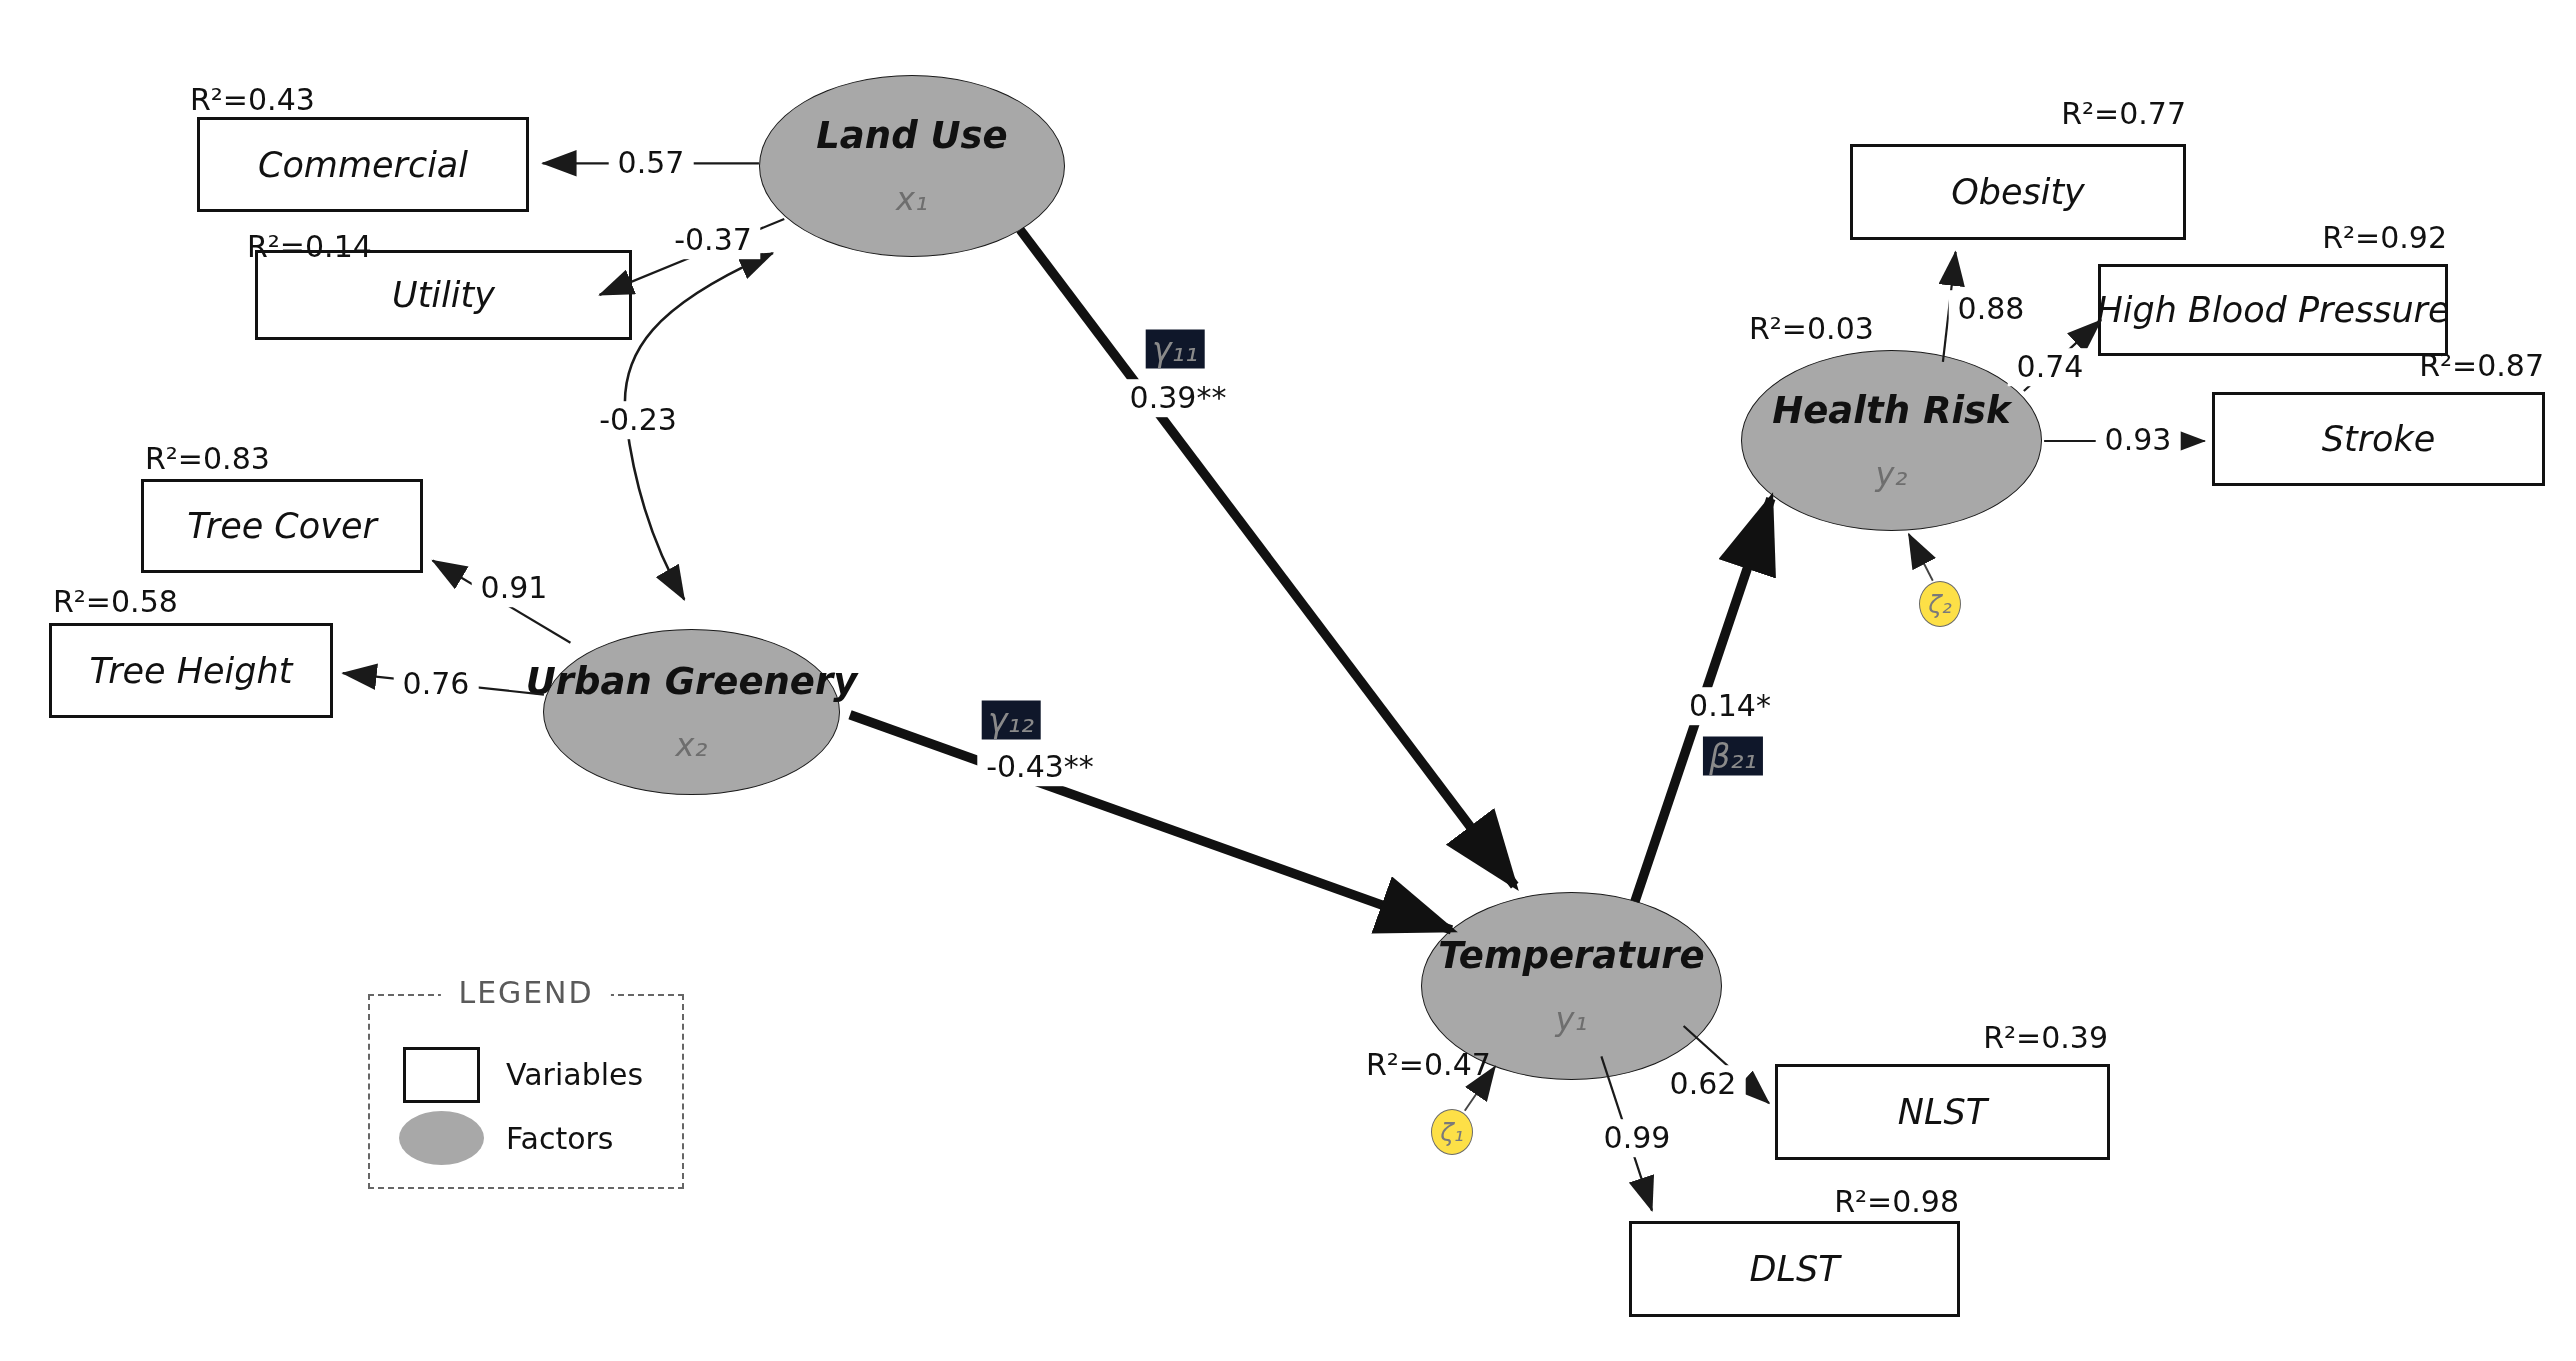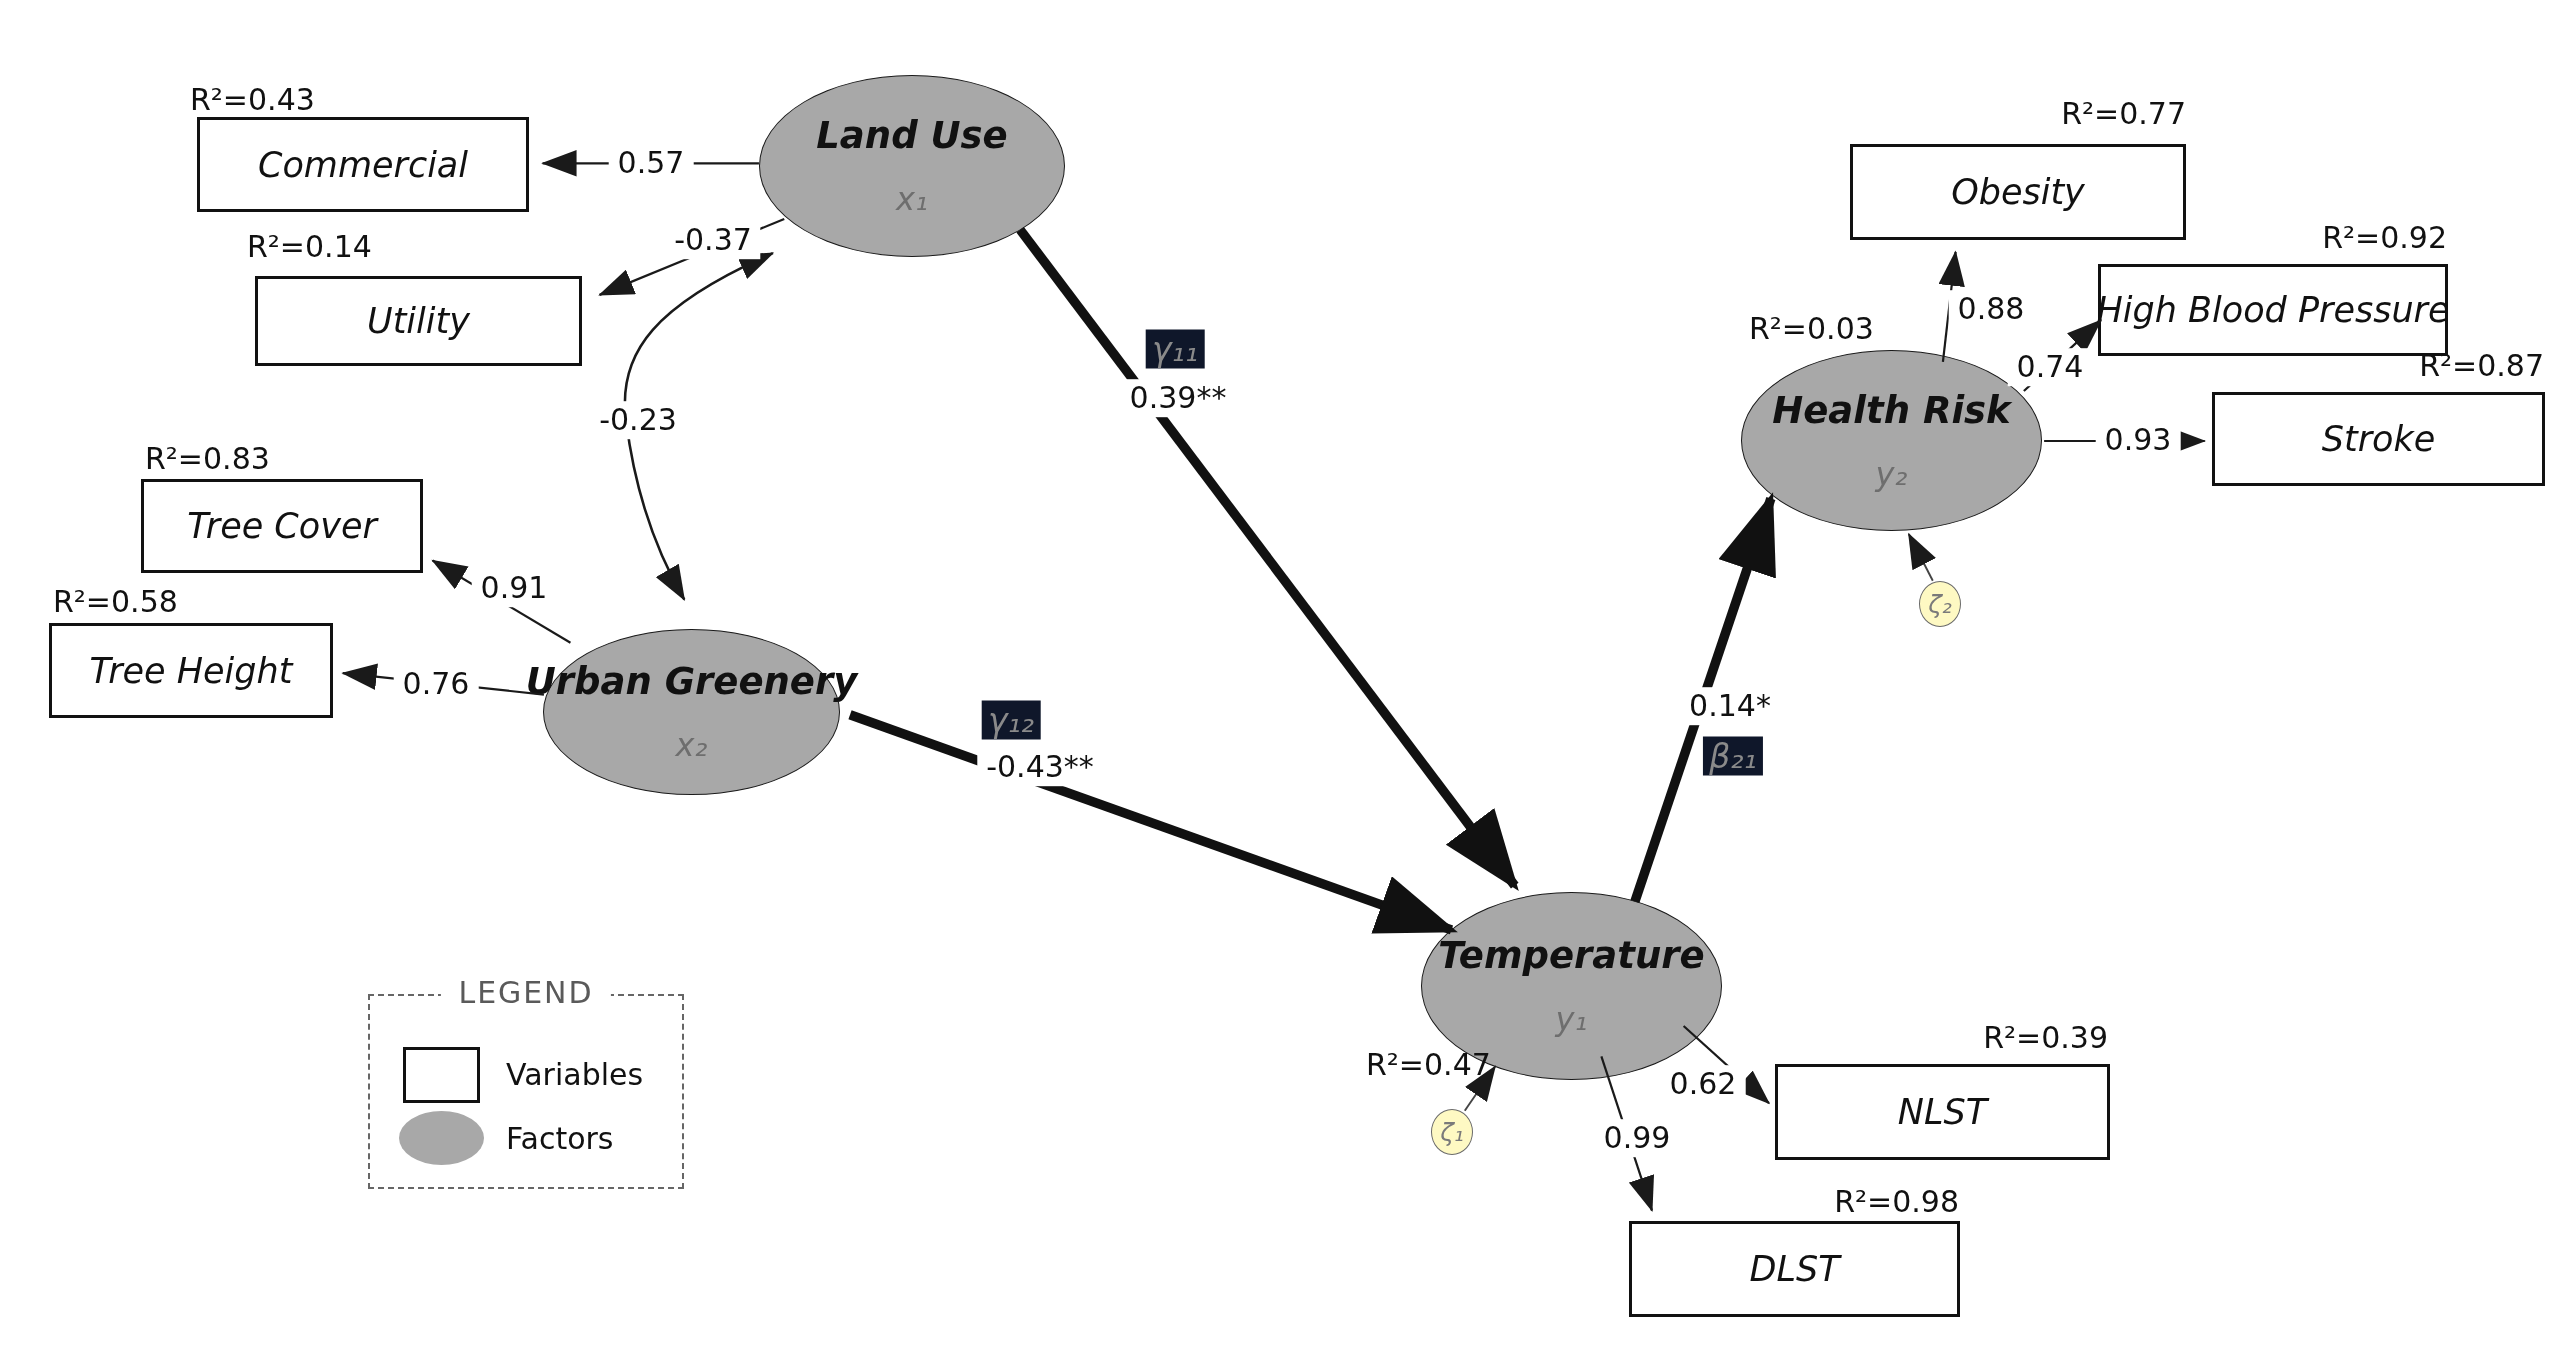--- a/index.html
+++ b/index.html
@@ -38,21 +38,21 @@
   }
   .onl{background:#ffffff;padding:1.3px 8.9px;}
   .greek{
     position:absolute;z-index:10;font-size:33px;font-style:italic;color:#8a8a8a;white-space:nowrap;
     transform:translate(-50%,-50%);background:#0f172a;padding:0 6.3px;
   }
   .zeta{
     position:absolute;z-index:6;
     width:42px;height:46px;border:1.9px solid #6a6a6a;border-radius:50%;
     display:flex;align-items:center;justify-content:center;
-    box-sizing:border-box;background:#fef9c3;
+    box-sizing:border-box;background:#fde047;
     font-size:25px;font-style:italic;color:#7a7a7a;
   }
   #legend{
     position:absolute;left:368px;top:994px;width:316px;height:195px;
     border:2.5px dashed #666;z-index:4;box-sizing:border-box;
   }
   #legend-title{
     position:absolute;left:50%;top:-21.5px;transform:translateX(-50%);
     background:#ffffff;padding:0 17.7px;
     font-size:30px;color:#5a5a5a;letter-spacing:1.9px;white-space:nowrap;
@@ -118,21 +118,21 @@
   </div>
 
   <div class="factor" style="left:1741px;top:350px;width:301px;height:181px;">
     <div class="factor-name">Health Risk</div>
     <div class="factor-symbol">y₂</div>
   </div>
 
   <div class="vbox" style="left:197px;top:117px;width:332px;height:95px;">
     <span>Commercial</span>
   </div>
-  <div class="vbox" style="left:255px;top:276px;width:327px;height:90px;text-align:right;">
+  <div class="vbox" style="left:255px;top:250px;width:377px;height:90px;text-align:right;">
     <span>Utility</span>
   </div>
   <div class="vbox" style="left:141px;top:479px;width:282px;height:94px;">
     <span>Tree Cover</span>
   </div>
   <div class="vbox" style="left:49px;top:623px;width:284px;height:95px;">
     <span>Tree Height</span>
   </div>
   <div class="vbox" style="left:1850px;top:144px;width:336px;height:96px;">
     <span>Obesity</span>

